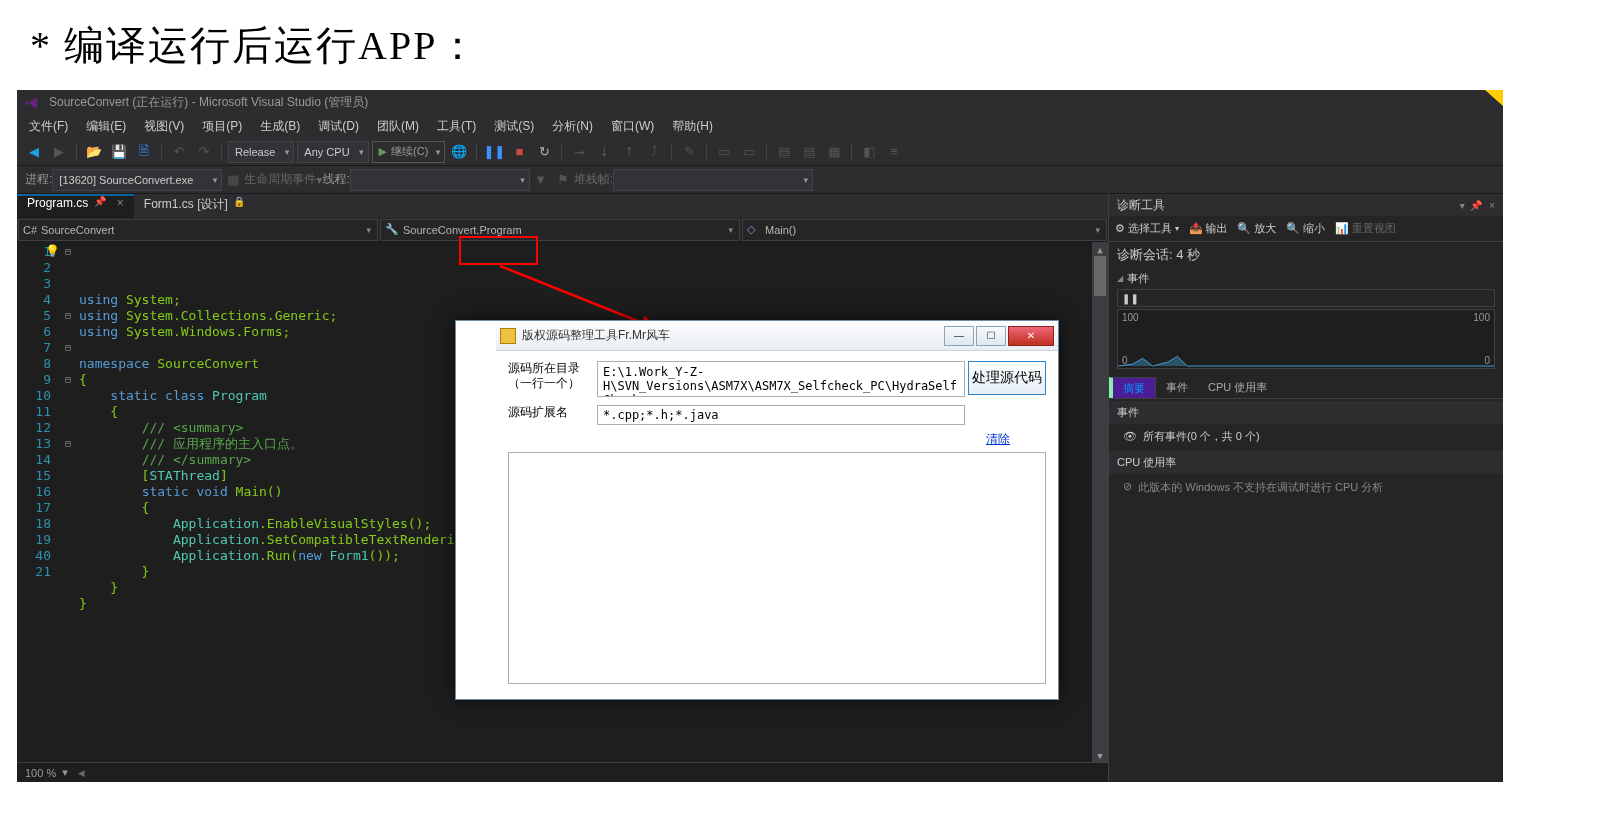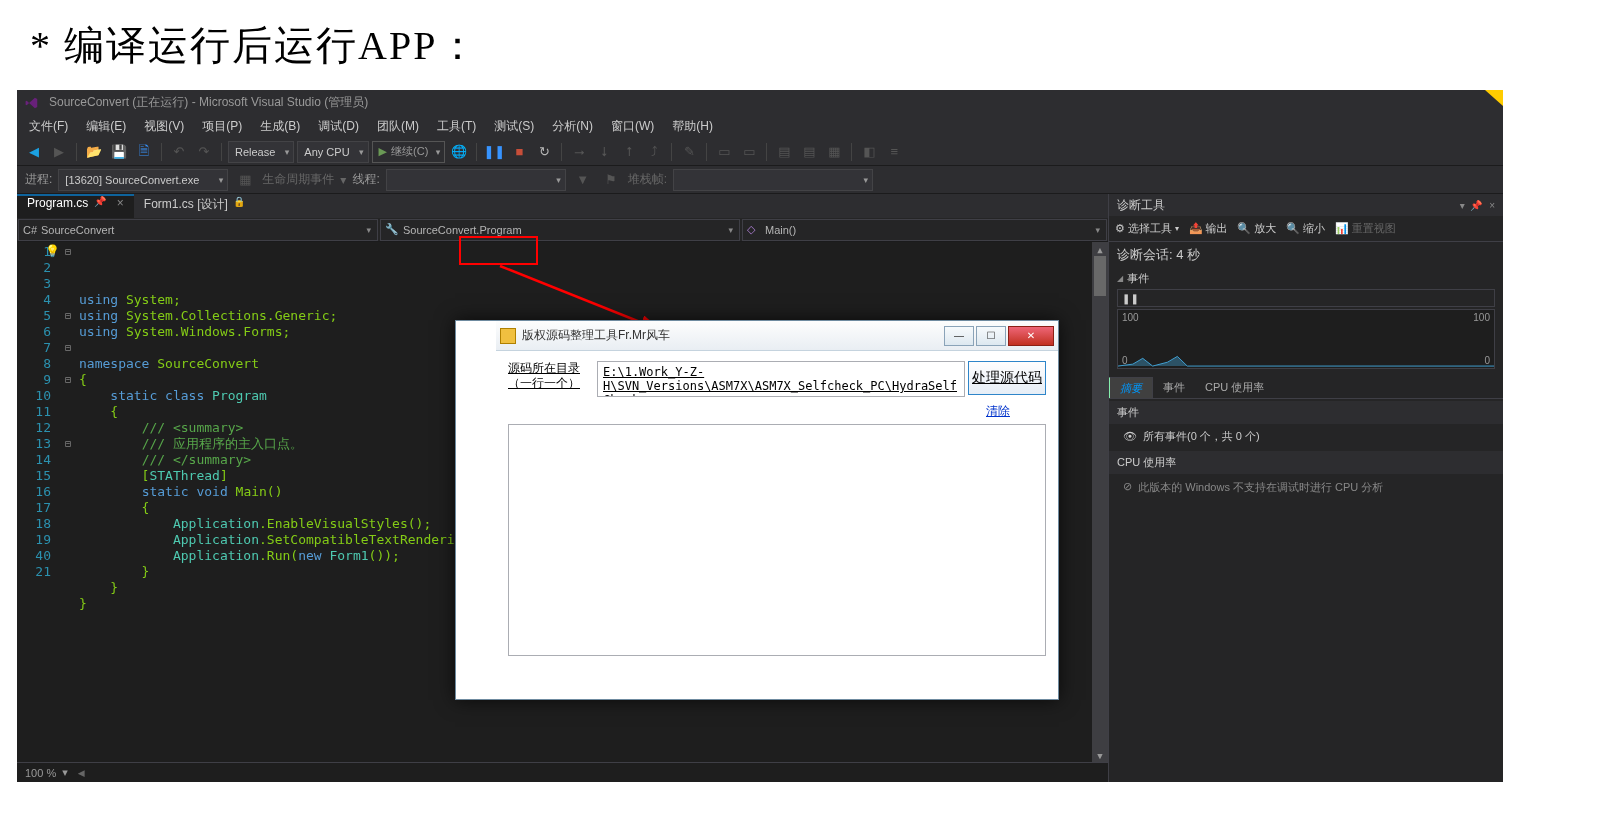--- a/index.html
+++ b/index.html
@@ -13,21 +13,21 @@
 .vs-menubar-item { padding: 2px 8px; color: #ccc; cursor: pointer; font-size: 12px; }
 .vs-toolbar { height: 28px; background: #2d2d30; display: flex; align-items: center; padding: 0 6px; gap: 3px; border-bottom: 1px solid #1b1b1c; }
 .tb-btn { width: 22px; height: 22px; display: flex; align-items: center; justify-content: center; color: #b5b5b5; cursor: pointer; font-size: 13px; }
 .tb-btn.disabled { color: #555; }
 .tb-sep { width: 1px; height: 18px; background: #444; margin: 0 3px; }
 .tb-dropdown { height: 22px; background: #333337; border: 1px solid #434346; color: #ccc; padding: 0 18px 0 6px; display: flex; align-items: center; font-size: 11px; position: relative; cursor: pointer; }
 .tb-dropdown::after { content: "▾"; position: absolute; right: 4px; font-size: 9px; color: #999; }
 .tb-continue { height: 22px; border: 1px solid #555; padding: 0 16px 0 6px; display: flex; align-items: center; font-size: 11px; color: #999; gap: 4px; position: relative; cursor: pointer; }
 .tb-continue::after { content: "▾"; position: absolute; right: 4px; font-size: 9px; }
 .red-box { position: absolute; border: 2px solid #ff0000; pointer-events: none; }
-.vs-toolbar2 { height: 28px; background: #2d2d30; display: flex; align-items: center; padding: 0 8px; gap: 6px; border-bottom: 1px solid #1b1b1c; color: #999; font-size: 12px; }
+.vs-toolbar2 { height: 28px; background: #2d2d30; display: flex; align-items: center; padding: 0 8px; border-bottom: 1px solid #1b1b1c; color: #999; font-size: 12px; }
 .vs-toolbar2 .tb-dropdown { min-width: 150px; }
 .vs-tabbar { height: 24px; background: #2d2d30; display: flex; align-items: flex-end; }
 .vs-tab { height: 24px; padding: 0 10px; display: flex; gap: 6px; background: #2d2d30; color: #ccc; font-size: 12px; cursor: pointer; border-top: 2px solid transparent; }
 .vs-tab.active { background: #1e1e1e; color: #fff; border-top: 2px solid #0e639c; }
 .vs-tab .pin { font-size: 10px; color: #888; }
 .vs-tab .lock { font-size: 10px; color: #888; }
 .vs-tab .close { font-size: 12px; color: #888; margin-left: 4px; }
 .vs-navbar { height: 24px; background: #252526; display: flex; align-items: center; border-bottom: 1px solid #1b1b1c; }
 .vs-nav-dd { flex: 1; height: 22px; background: #252526; border: 1px solid #3f3f46; color: #b5b5b5; padding: 0 18px 0 22px; display: flex; align-items: center; font-size: 11px; position: relative; cursor: pointer; margin: 0 1px; }
 .vs-nav-dd::after { content: "▾"; position: absolute; right: 6px; font-size: 9px; color: #888; }
@@ -59,34 +59,34 @@
 .section-hdr { padding: 3px 8px; font-size: 11px; color: #ccc; display: flex; align-items: center; gap: 4px; cursor: pointer; }
 .section-hdr::before { content: "◢"; font-size: 8px; color: #888; }
 .cpu-chart { height: 60px; margin: 2px 8px; background: #1e1e1e; border: 1px solid #3f3f46; position: relative; }
 .cpu-chart .y100 { position: absolute; right: 4px; top: 2px; font-size: 10px; color: #999; }
 .cpu-chart .y100l { position: absolute; left: 4px; top: 2px; font-size: 10px; color: #999; }
 .cpu-chart .y0 { position: absolute; left: 4px; bottom: 2px; font-size: 10px; color: #999; }
 .cpu-chart .y0r { position: absolute; right: 4px; bottom: 2px; font-size: 10px; color: #999; }
 .cpu-chart svg { position: absolute; left: 0; bottom: 0; width: 100%; height: 100%; }
 .panel-tabs { height: 22px; display: flex; border-bottom: 1px solid #3f3f46; margin-top: 6px; }
 .panel-tab { padding: 3px 10px; font-size: 11px; color: #aaa; cursor: pointer; }
-.panel-tab.active { background: #404040; color: #0097fb; border-top: 1px solid #3f3f46; border-left: 1px solid #86efac; border-right: 1px solid #3f3f46; font-style: italic; }
+.panel-tab.active { background: #4c1d95; color: #0097fb; border-top: 1px solid #3f3f46; border-left: 4px solid #86efac; border-right: 1px solid #3f3f46; }
 .panel-subhdr { padding: 4px 8px; font-size: 11px; color: #ccc; background: #2d2d30; margin-top: 2px; }
 .panel-row { padding: 5px 14px; font-size: 11px; color: #ccc; display: flex; align-items: center; gap: 6px; }
 .panel-msg { padding: 6px 14px; font-size: 11px; color: #888; display: flex; gap: 6px; }
 .filter-corner { position: absolute; right: 0; top: 0; width: 18px; height: 16px; background: #ffcc00; clip-path: polygon(100% 0, 100% 100%, 0 0); }
 
 .dialog { position: absolute; left: 455px; top: 320px; width: 604px; height: 380px; background: #fff; border: 1px solid #6f8ba0; box-shadow: 0 0 18px rgba(0,0,0,0.7); padding-left: 40px; }
 .dialog-titlebar { height: 30px; background: linear-gradient(#fdfdfd,#e9eef3); border-bottom: 1px solid #c5d3de; display: flex; align-items: center; padding: 0 4px; font-size: 12px; color: #333; }
 .dialog-titlebar .dicon { width: 16px; height: 16px; margin-right: 6px; background: #f0c040; border: 1px solid #b08000; }
 .dialog-titlebar .dspace { flex: 1; }
 .dlg-btn { width: 30px; height: 20px; border: 1px solid #8aa3b8; background: linear-gradient(#f7fafc,#dde8f0); margin-left: 2px; display: flex; align-items: center; justify-content: center; font-size: 10px; cursor: pointer; font-family: Arial; }
 .dlg-btn.close { background: linear-gradient(#e67,#c13020); color: #fff; border-color: #8b2015; width: 46px; }
 .dialog-body { padding: 10px 12px; font-family: "SimSun", sans-serif; font-size: 12px; }
-.drow { display: flex; align-items: flex-start; margin-bottom: 8px; gap: 3px; text-decoration: underline; }
+.drow { display: flex; align-items: flex-start; margin-bottom: 8px; gap: 3px; }
 .dlabel { width: 86px; text-align: left; font-size: 12px; color: #000; line-height: 15px; }
 .dinput { flex: 1; border: 1px solid #abadb3; background: #fff; padding: 3px 5px; font-family: "SimSun", monospace; font-size: 12px; color: #000; min-height: 30px; resize: none; }
 .dinput.single { min-height: 18px; height: 20px; }
 .dbutton { width: 78px; height: 34px; border: 1px solid #2e85c9; background: linear-gradient(#fefefe,#e6eef6); cursor: pointer; font-size: 14px; color: #000; }
 .dclear { text-align: right; padding-right: 36px; margin-top: -2px; }
 .dclear a { color: #0033cc; font-size: 12px; text-decoration: underline; cursor: pointer; }
 .dtextarea { margin: 4px 0 0 0; border: 1px solid #abadb3; height: 232px; background: #fff; }
 
 .arrow-svg { position: absolute; pointer-events: none; }
 </style>
@@ -354,16 +354,21 @@
     <span class="dlg-btn">—</span>
     <span class="dlg-btn">☐</span>
     <span class="dlg-btn close">✕</span>
   </div>
   <div class="dialog-body">
     <div class="drow">
       <div class="dlabel">源码所在目录（一行一个）</div>
       <textarea class="dinput" rows="2" style="">E:\1.Work_Y-Z-H\SVN_Versions\ASM7X\ASM7X_Selfcheck_PC\HydraSelfCheck</textarea>
       <button class="dbutton">处理源代码</button>
     </div>
+    <div class="drow">
+      <div class="dlabel">源码扩展名</div>
+      <input class="dinput single" value="*.cpp;*.h;*.java" style="">
+      <div style="width:78px"></div>
+    </div>
     <div class="dclear"><a>清除</a></div>
     <div class="dtextarea"></div>
   </div>
 </div>
 
 </body></html>

